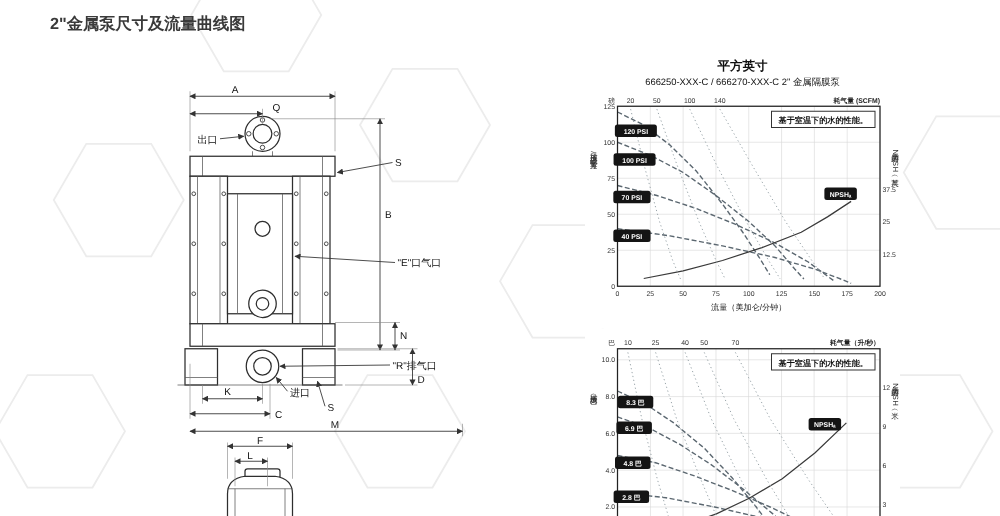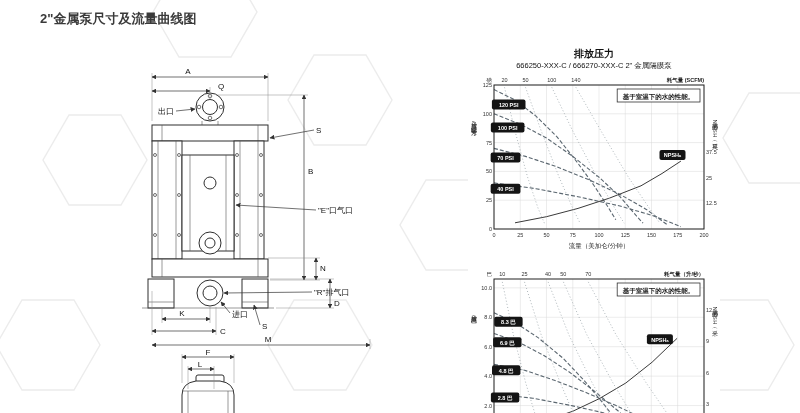--- a/index.html
+++ b/index.html
@@ -187,21 +187,21 @@
     <text x="90" y="300" text-anchor="middle">F</text>
 
     <line class="ext" x1="70" y1="334" x2="70" y2="311"></line>
       <line class="ext" x1="96" y1="334" x2="96" y2="311"></line>
     <line class="dim" x1="70" y1="314" x2="96" y2="314" marker-start="url(#ar)" marker-end="url(#ar)"></line>
     <text x="82" y="312" text-anchor="middle">L</text>
   </g>
 </svg>
 
 <div class="chart" id="chartbox1">
-  <div class="chart-title">排放压力</div>
+  <div class="chart-title">平方英寸</div>
   <div class="chart-sub">666250-XXX-C / 666270-XXX-C 2" 金属隔膜泵</div>
   <div class="vlabel" style="left:1px;top:70px;">排放压力（磅/平方英寸）</div>
   <div class="vlabel" style="right:1px;top:70px;">必需的NPSH（英尺）</div>
   <svg id="chart1" class="chart-canvas" width="252" height="190">
       <line class="grid" x1="26" y1="14" x2="26" y2="158"></line>
       <line class="grid" x1="52.25" y1="14" x2="52.25" y2="158"></line>
       <line class="grid" x1="78.5" y1="14" x2="78.5" y2="158"></line>
       <line class="grid" x1="104.75" y1="14" x2="104.75" y2="158"></line>
       <line class="grid" x1="131" y1="14" x2="131" y2="158"></line>
       <line class="grid" x1="157.25" y1="14" x2="157.25" y2="158"></line>

